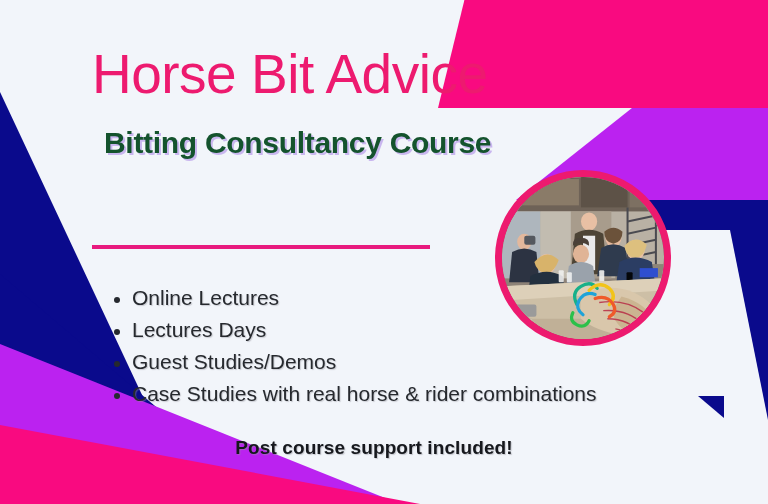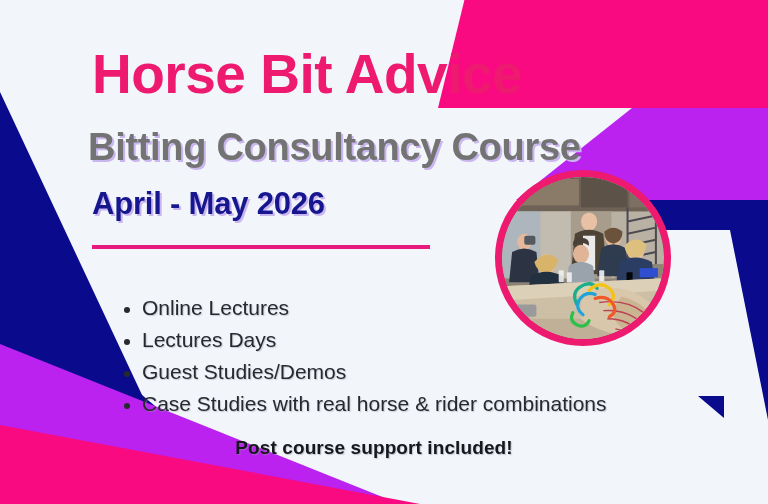--- a/index.html
+++ b/index.html
@@ -69,47 +69,47 @@
     bottom:86px;right:44px;width:26px;height:22px;
     background:#0a0a8c;
     clip-path:polygon(100% 0,100% 100%,0 0);
   }
 
   
   .content{position:absolute;inset:0;}
 
   .title{
     position:absolute;left:92px;top:42px;
-    font-size:55px;font-weight:bold;
+    font-size:55px;font-weight:normal;
     color:#ed1a6f;letter-spacing:-0.5px;
     white-space:nowrap;
   }
   .subtitle{
-    position:absolute;left:88px;top:126px;
-    font-size:38px;font-weight:bold;
-    color:#737373;letter-spacing:-0.3px;
+    position:absolute;left:104px;top:126px;
+    font-size:30px;font-weight:bold;
+    color:#14532d;letter-spacing:-0.3px;
     white-space:nowrap;
     text-shadow:2px 2px 0 #c9b6ef;
   }
   .dates{
     position:absolute;left:92px;top:186px;
     font-size:31px;font-weight:bold;
     color:#16168f;letter-spacing:-0.2px;
     white-space:nowrap;
     text-shadow:2px 2px 0 #c9b6ef;
   }
   .rule{
     position:absolute;left:92px;top:245px;
     width:338px;height:4px;
     background:#e81a7e;
   }
 
   .bullets{
     position:absolute;left:100px;top:276px;
-    margin:16px;padding:0 0 0 26px;
+    margin:6px;padding:0 0 0 26px;
     list-style:disc;
   }
   .bullets li{
     font-size:21px;color:#26292e;
     line-height:1.52;
     white-space:nowrap;
     text-shadow:1px 1px 1px rgba(150,150,160,.45);
   }
   .bullets li::marker{color:#26292e;font-size:19px;}
 
@@ -148,21 +148,20 @@
   <div class="deco bl-purple"></div>
   <div class="deco bl-pink"></div>
   <div class="deco br-navy"></div>
 
   <div class="content">
 
     <div class="title">Horse Bit Advice</div>
 
     <div class="subtitle">Bitting Consultancy Course</div>
 
-    <div class="dates">April - May 2026</div>
 
     <div class="rule"></div>
 
     <ul class="bullets">
       <li>Online Lectures</li>
       <li>Lectures Days</li>
       <li>Guest Studies/Demos</li>
       <li>Case Studies with real horse &amp; rider combinations</li>
     </ul>
 

